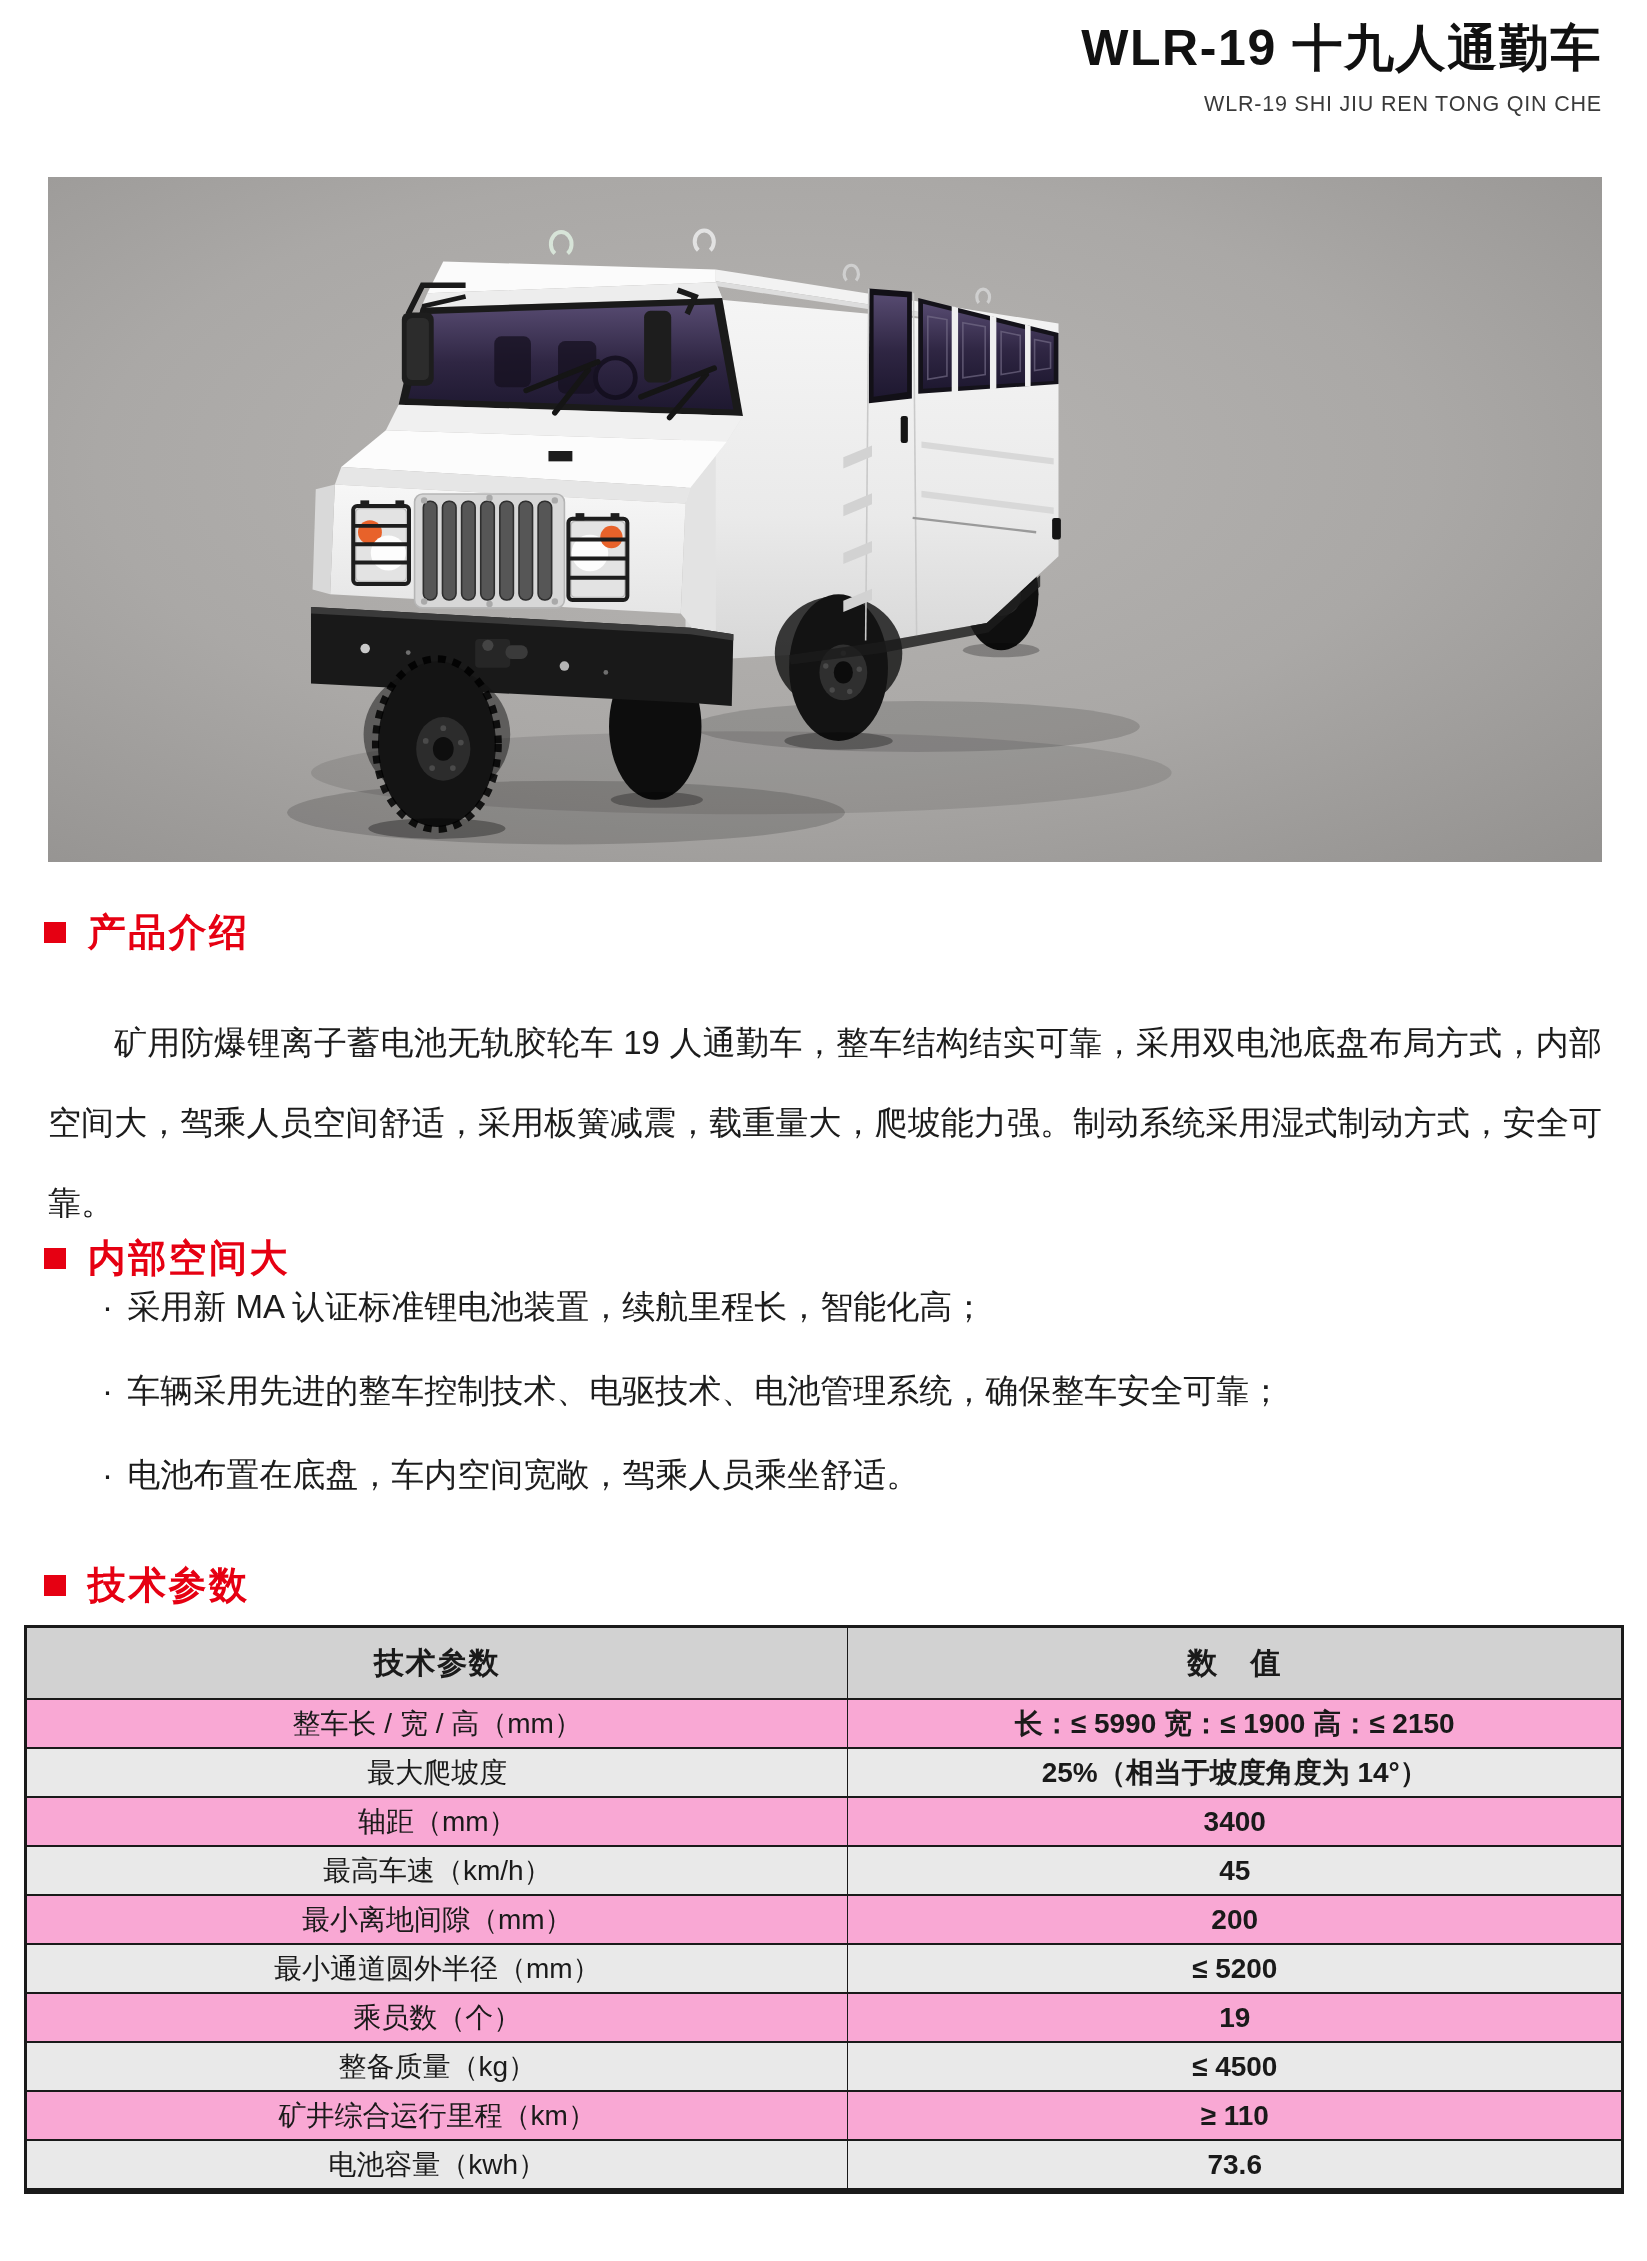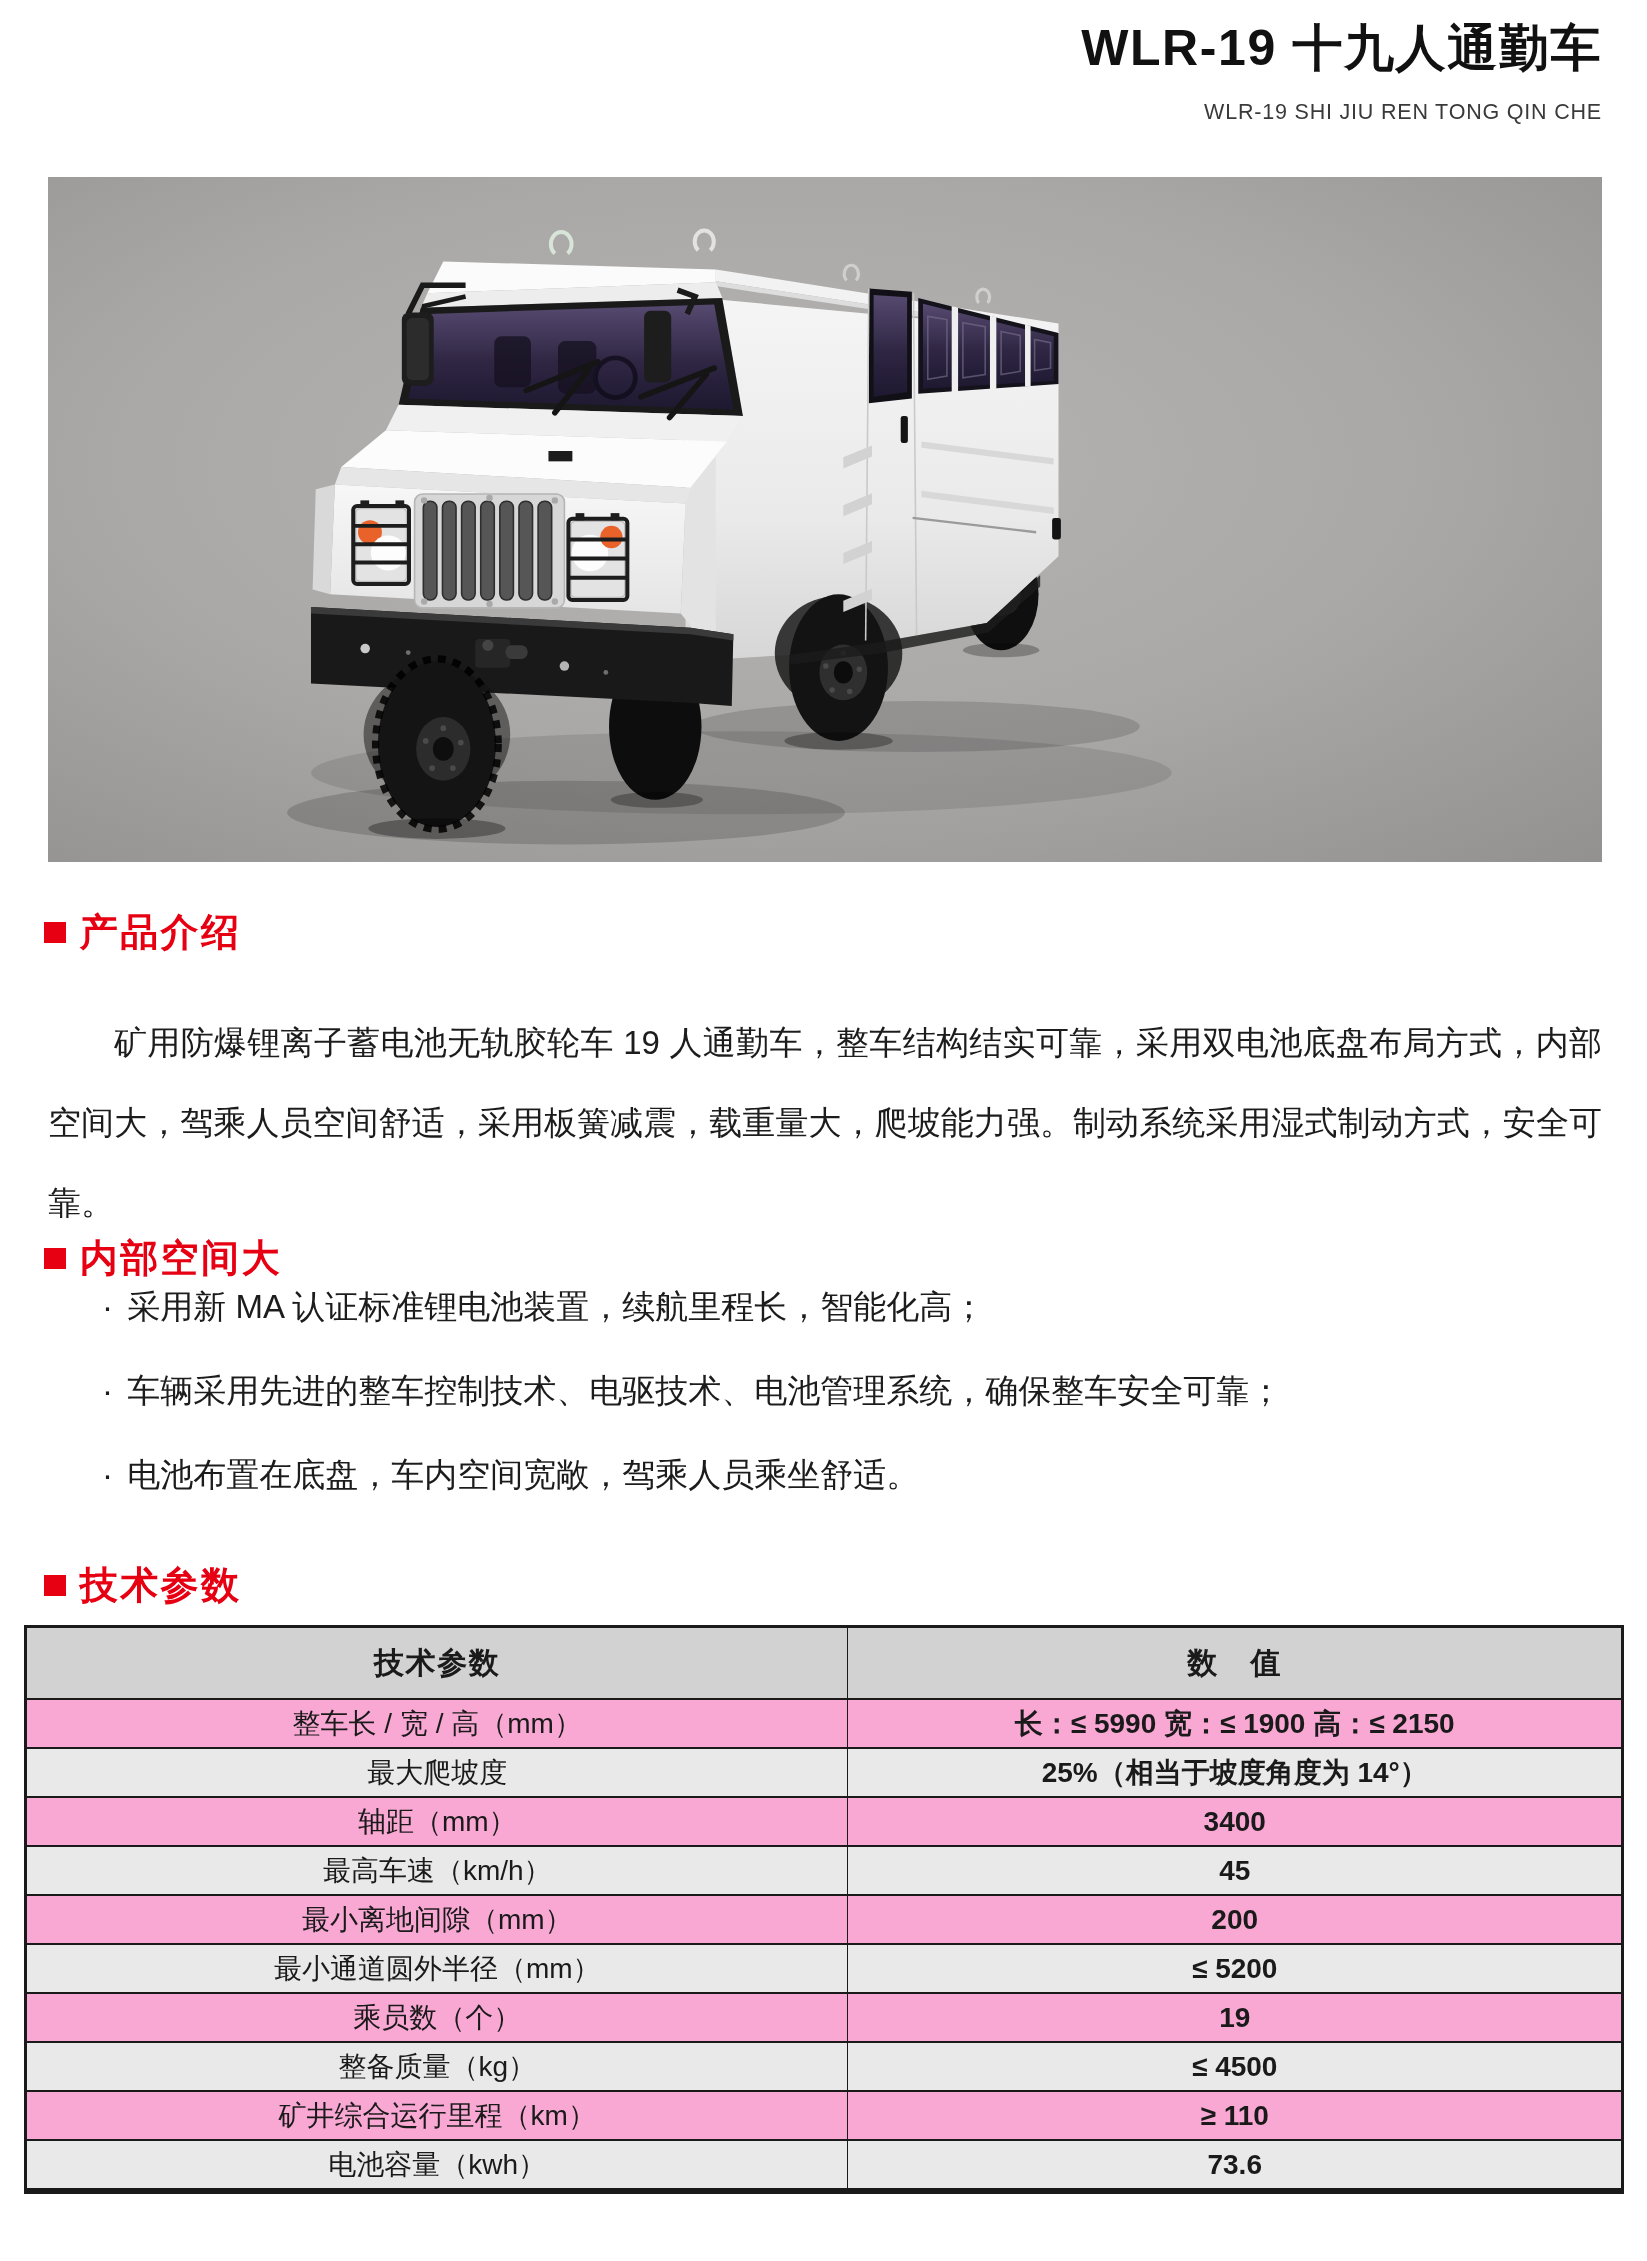--- a/index.html
+++ b/index.html
@@ -4,28 +4,28 @@
 <style>
   html,body{margin:0;padding:0;}
   body{
     width:1648px;height:2261px;position:relative;background:#ffffff;
     font-family:"Liberation Sans","DejaVu Sans",sans-serif;color:#1a1a1a;
     overflow:hidden;
   }
   
   .title-block{position:absolute;top:21px;right:46px;text-align:right;}
   .main-title{font-size:50px;font-weight:bold;color:#111;letter-spacing:1.6px;line-height:1.1;margin:0;}
-  .sub-title{font-size:21.5px;color:#3a3a3a;letter-spacing:0.8px;margin-top:24px;}
+  .sub-title{font-size:21.5px;color:#3a3a3a;letter-spacing:0.8px;margin-top:16px;}
   
   .hero{position:absolute;left:48px;top:177px;width:1554px;height:685px;}
   .hero svg{display:block;width:100%;height:100%;}
   
   .sec-head{position:absolute;left:44px;display:flex;align-items:center;gap:14.3px;}
   .sec-head .sq{width:21.5px;height:21.5px;background:#e60012;flex:0 0 auto;}
-  .sec-head .txt{font-size:38px;font-weight:900;color:#e60012;letter-spacing:2.4px;}
+  .sec-head .txt{font-size:38px;font-weight:900;color:#e60012;letter-spacing:2.4px;margin-left:8px;}
   #head-intro{top:907px;}
   #head-features{top:1233px;}
   #head-specs{top:1560px;}
   
   .intro-body{
     position:absolute;left:48px;top:970px;width:1554px;
     font-size:33px;line-height:80px;text-align:justify;text-indent:2em;color:#1c1c1c;
   }
   
   .features{position:absolute;left:102px;top:1265px;width:1514px;}

